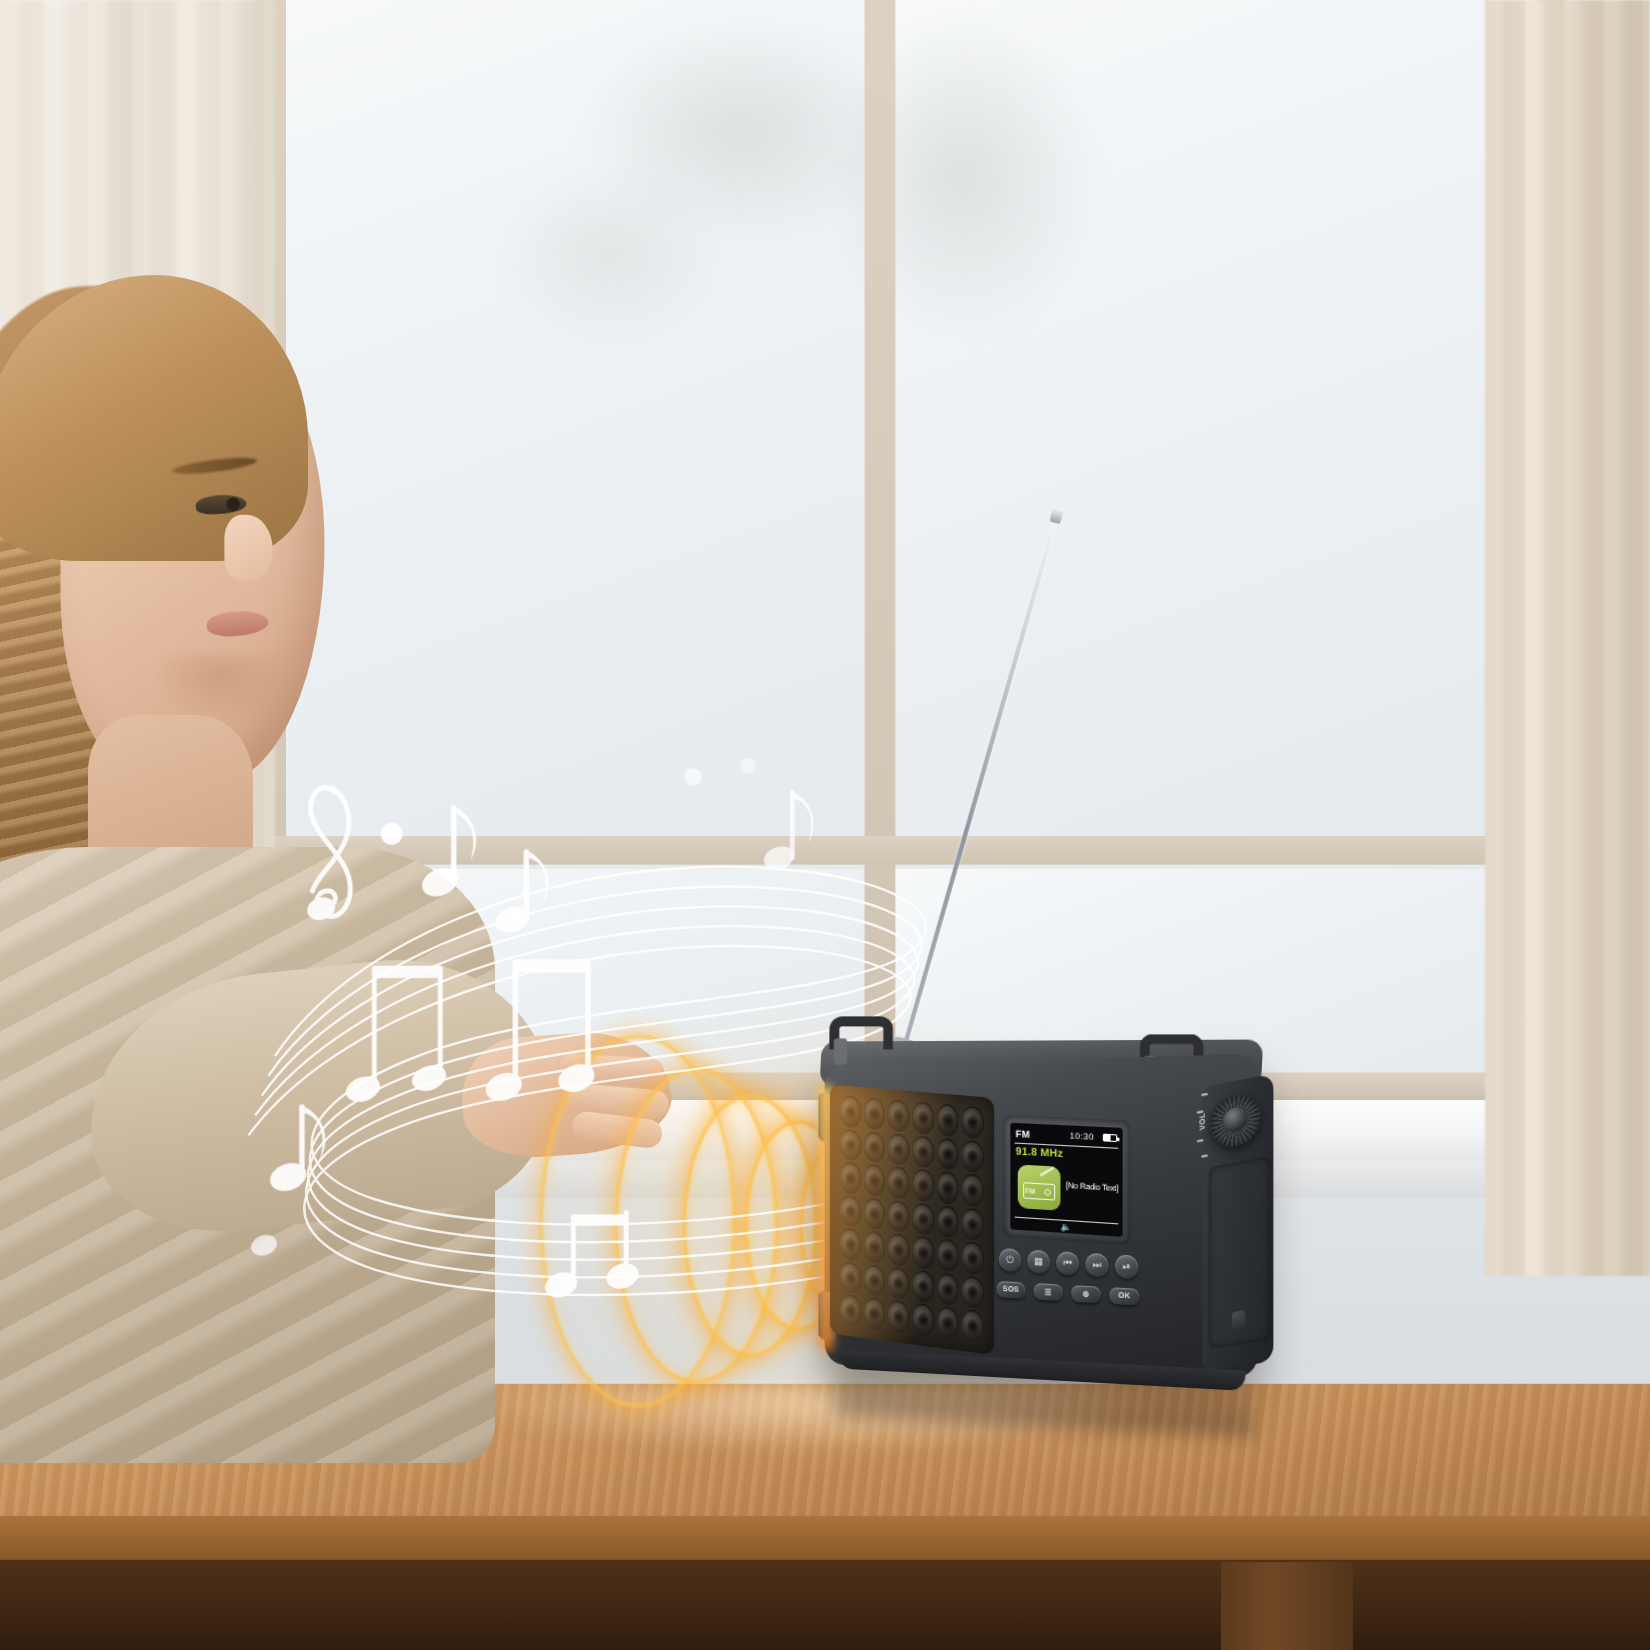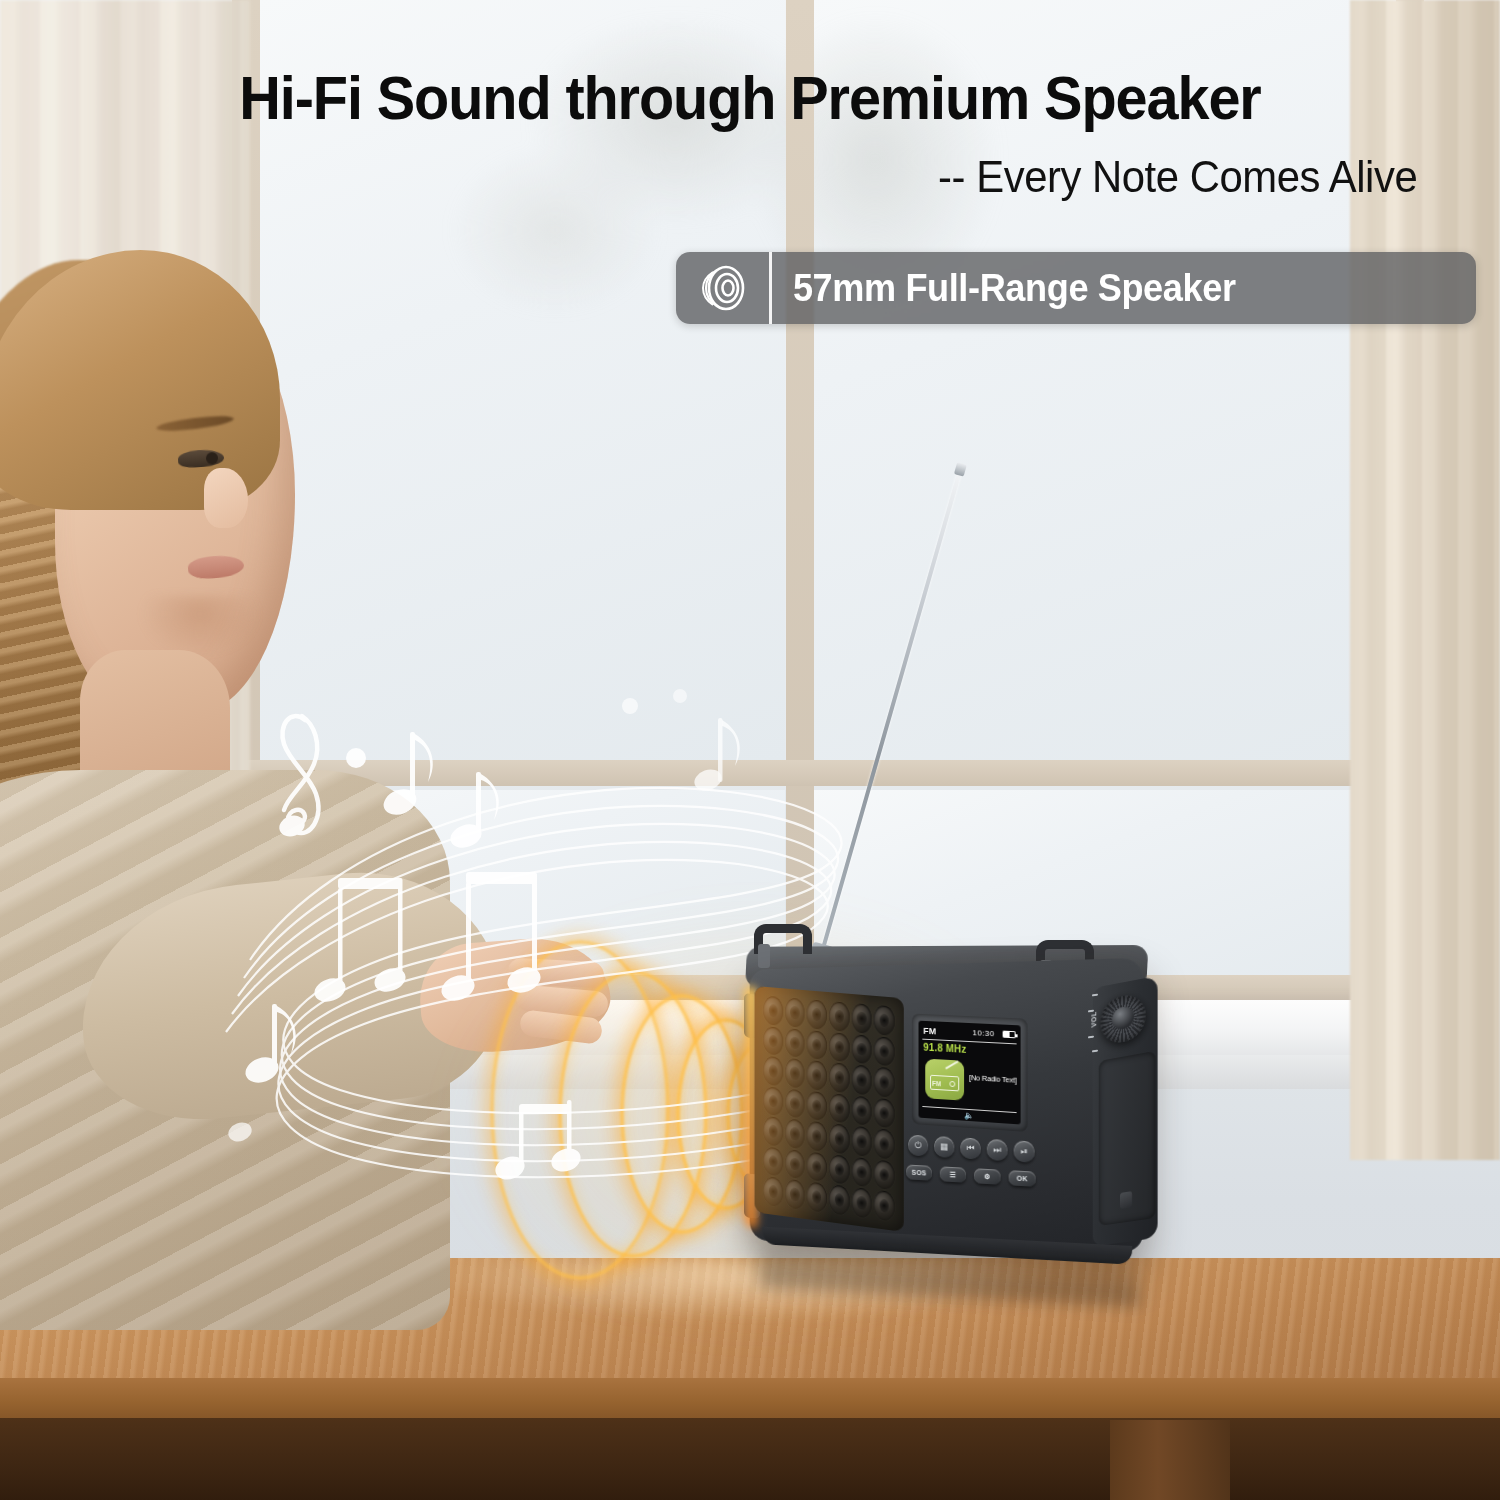--- a/index.html
+++ b/index.html
@@ -750,38 +750,20 @@
     <div class="tick t4"></div>
     <div class="vol-label">VOL</div>
     <div class="knob"></div>
     <div class="side-door"></div>
     <div class="door-latch"></div>
 
     <div class="r-base"></div>
     <div class="r-reflection"></div>
   </div>
 
-  <div class="headline">
-    <div class="h-title">Hi-Fi Sound through Premium Speaker</div>
-    <div class="h-sub">-- Every Note Comes Alive</div>
+
+  <div class="badges">
+
+
+
   </div>
 
-  <div class="badges">
-
-    <div class="badge b1">
-      <div class="badge-icon">
-        <svg width="54" height="54" viewBox="0 0 54 54" xmlns="http://www.w3.org/2000/svg">
-          <g fill="none" stroke="#ffffff" stroke-width="2.6">
-            <ellipse cx="30" cy="27" rx="17" ry="21"></ellipse>
-            <ellipse cx="31" cy="27" rx="11" ry="14"></ellipse>
-            <ellipse cx="32" cy="27" rx="5.5" ry="7.5"></ellipse>
-            <path d="M21,9 C14,13 10,19 10,27 C10,35 14,41 21,45" stroke-width="2.2"></path>
-            <path d="M17,11 C11,15 7,20 7,27 C7,34 11,40 17,44" stroke-width="2"></path>
-          </g>
-        </svg>
-      </div>
-      <div class="badge-label">57mm Full-Range Speaker</div>
-    </div>
-
-
-  </div>
-
 </div>
 
 </body></html>

